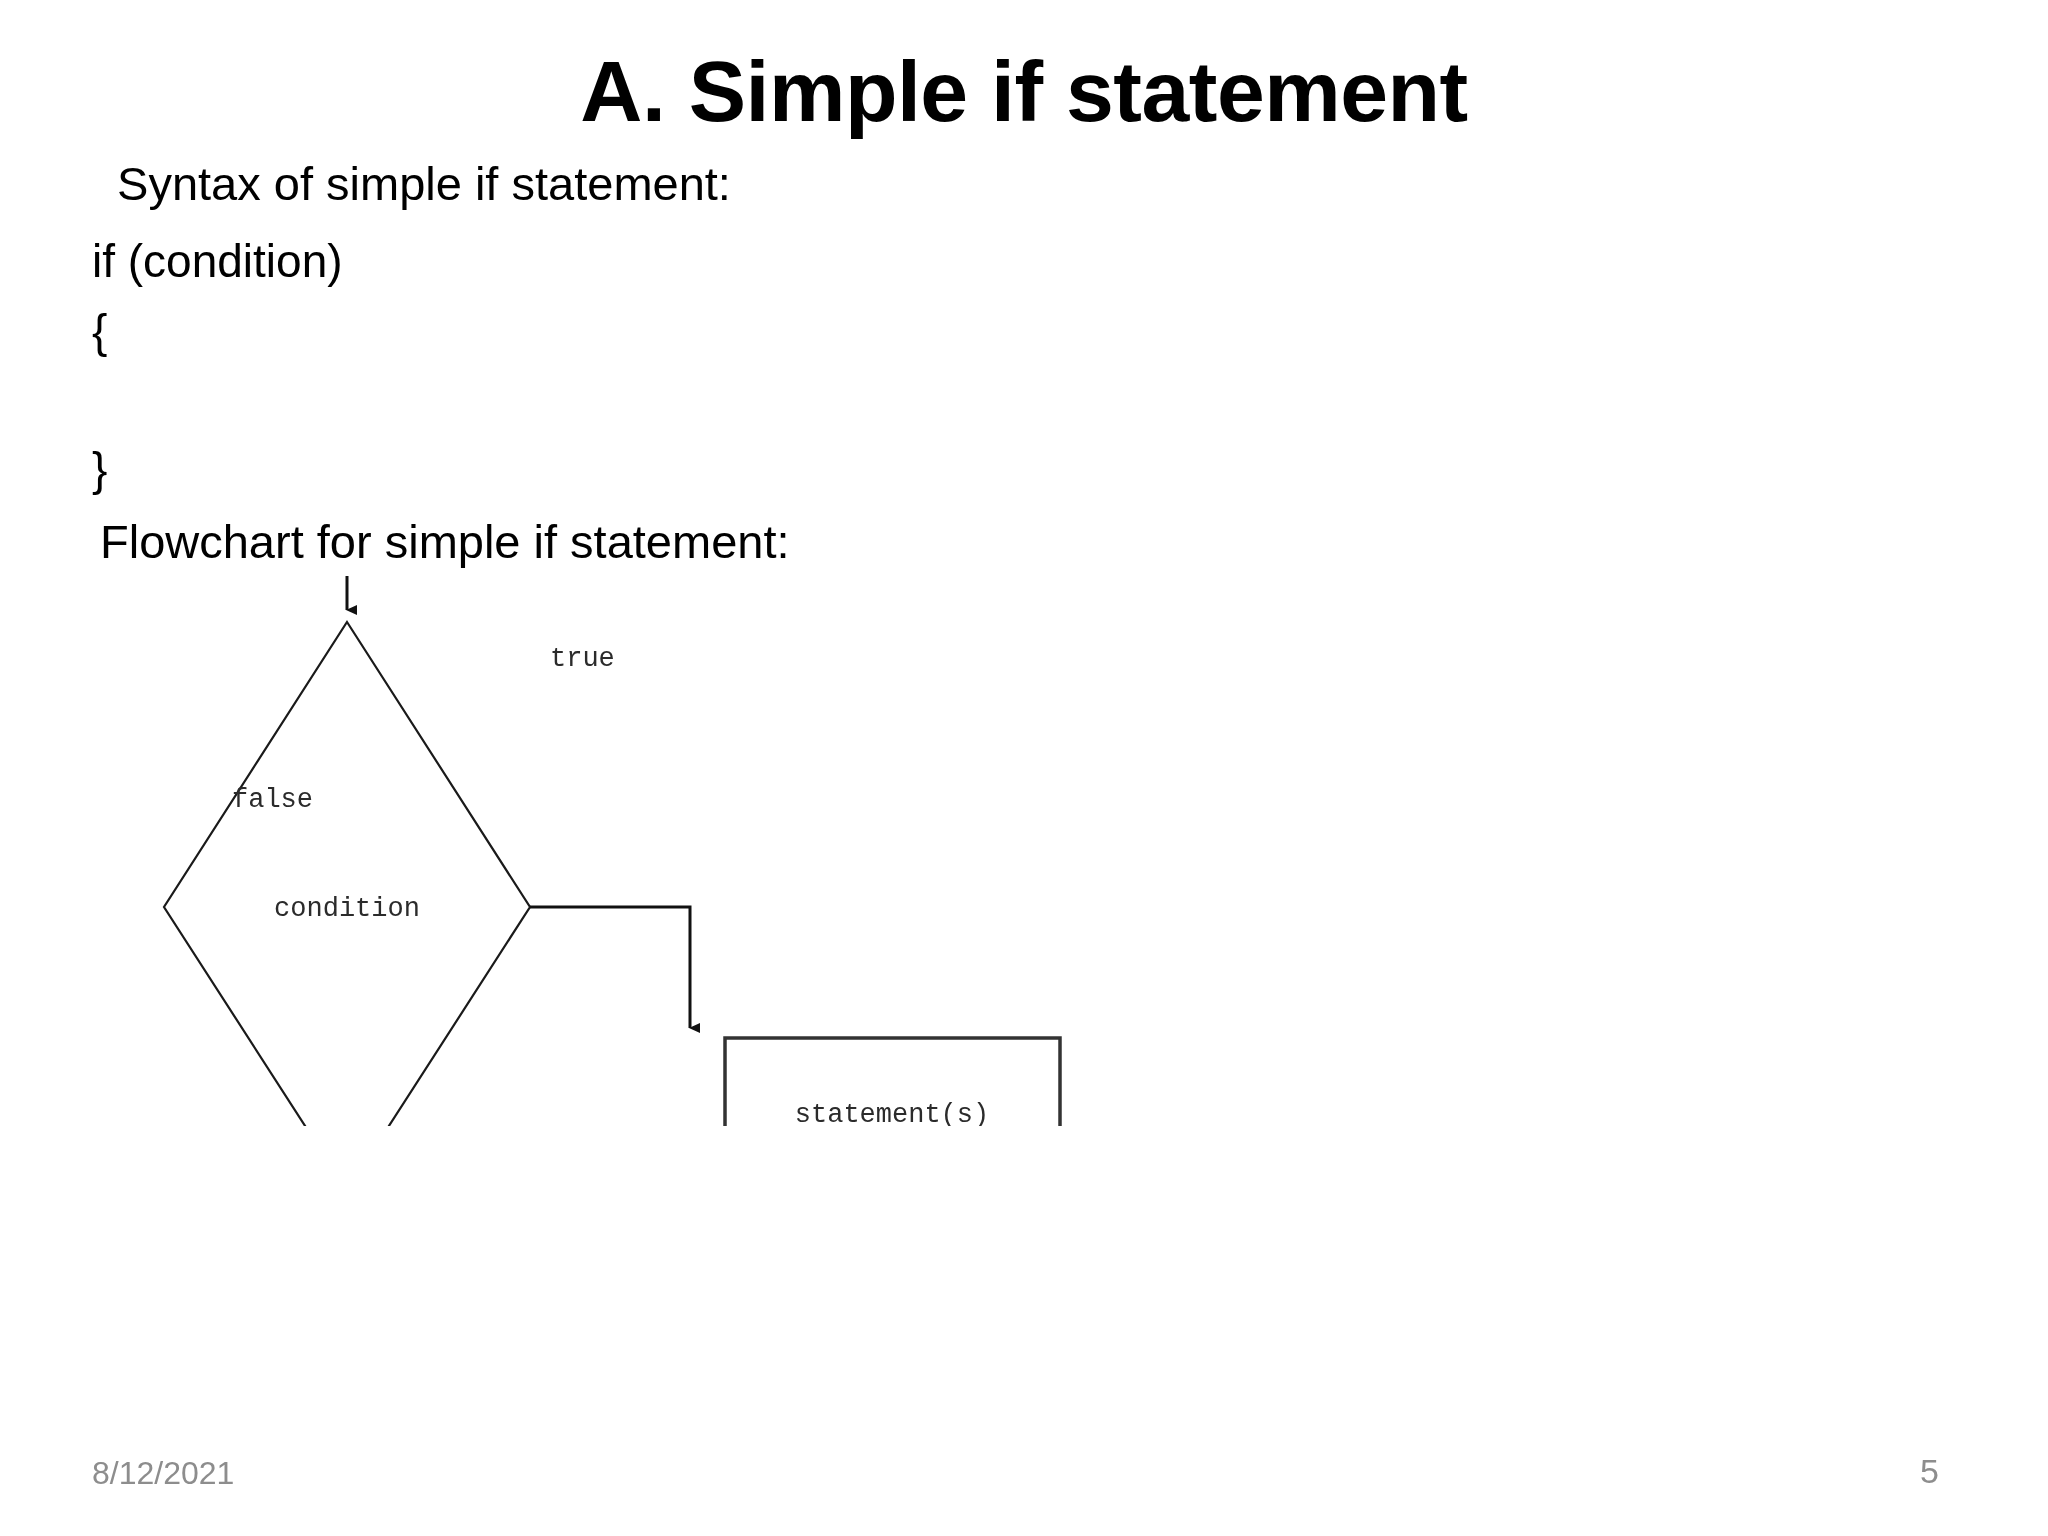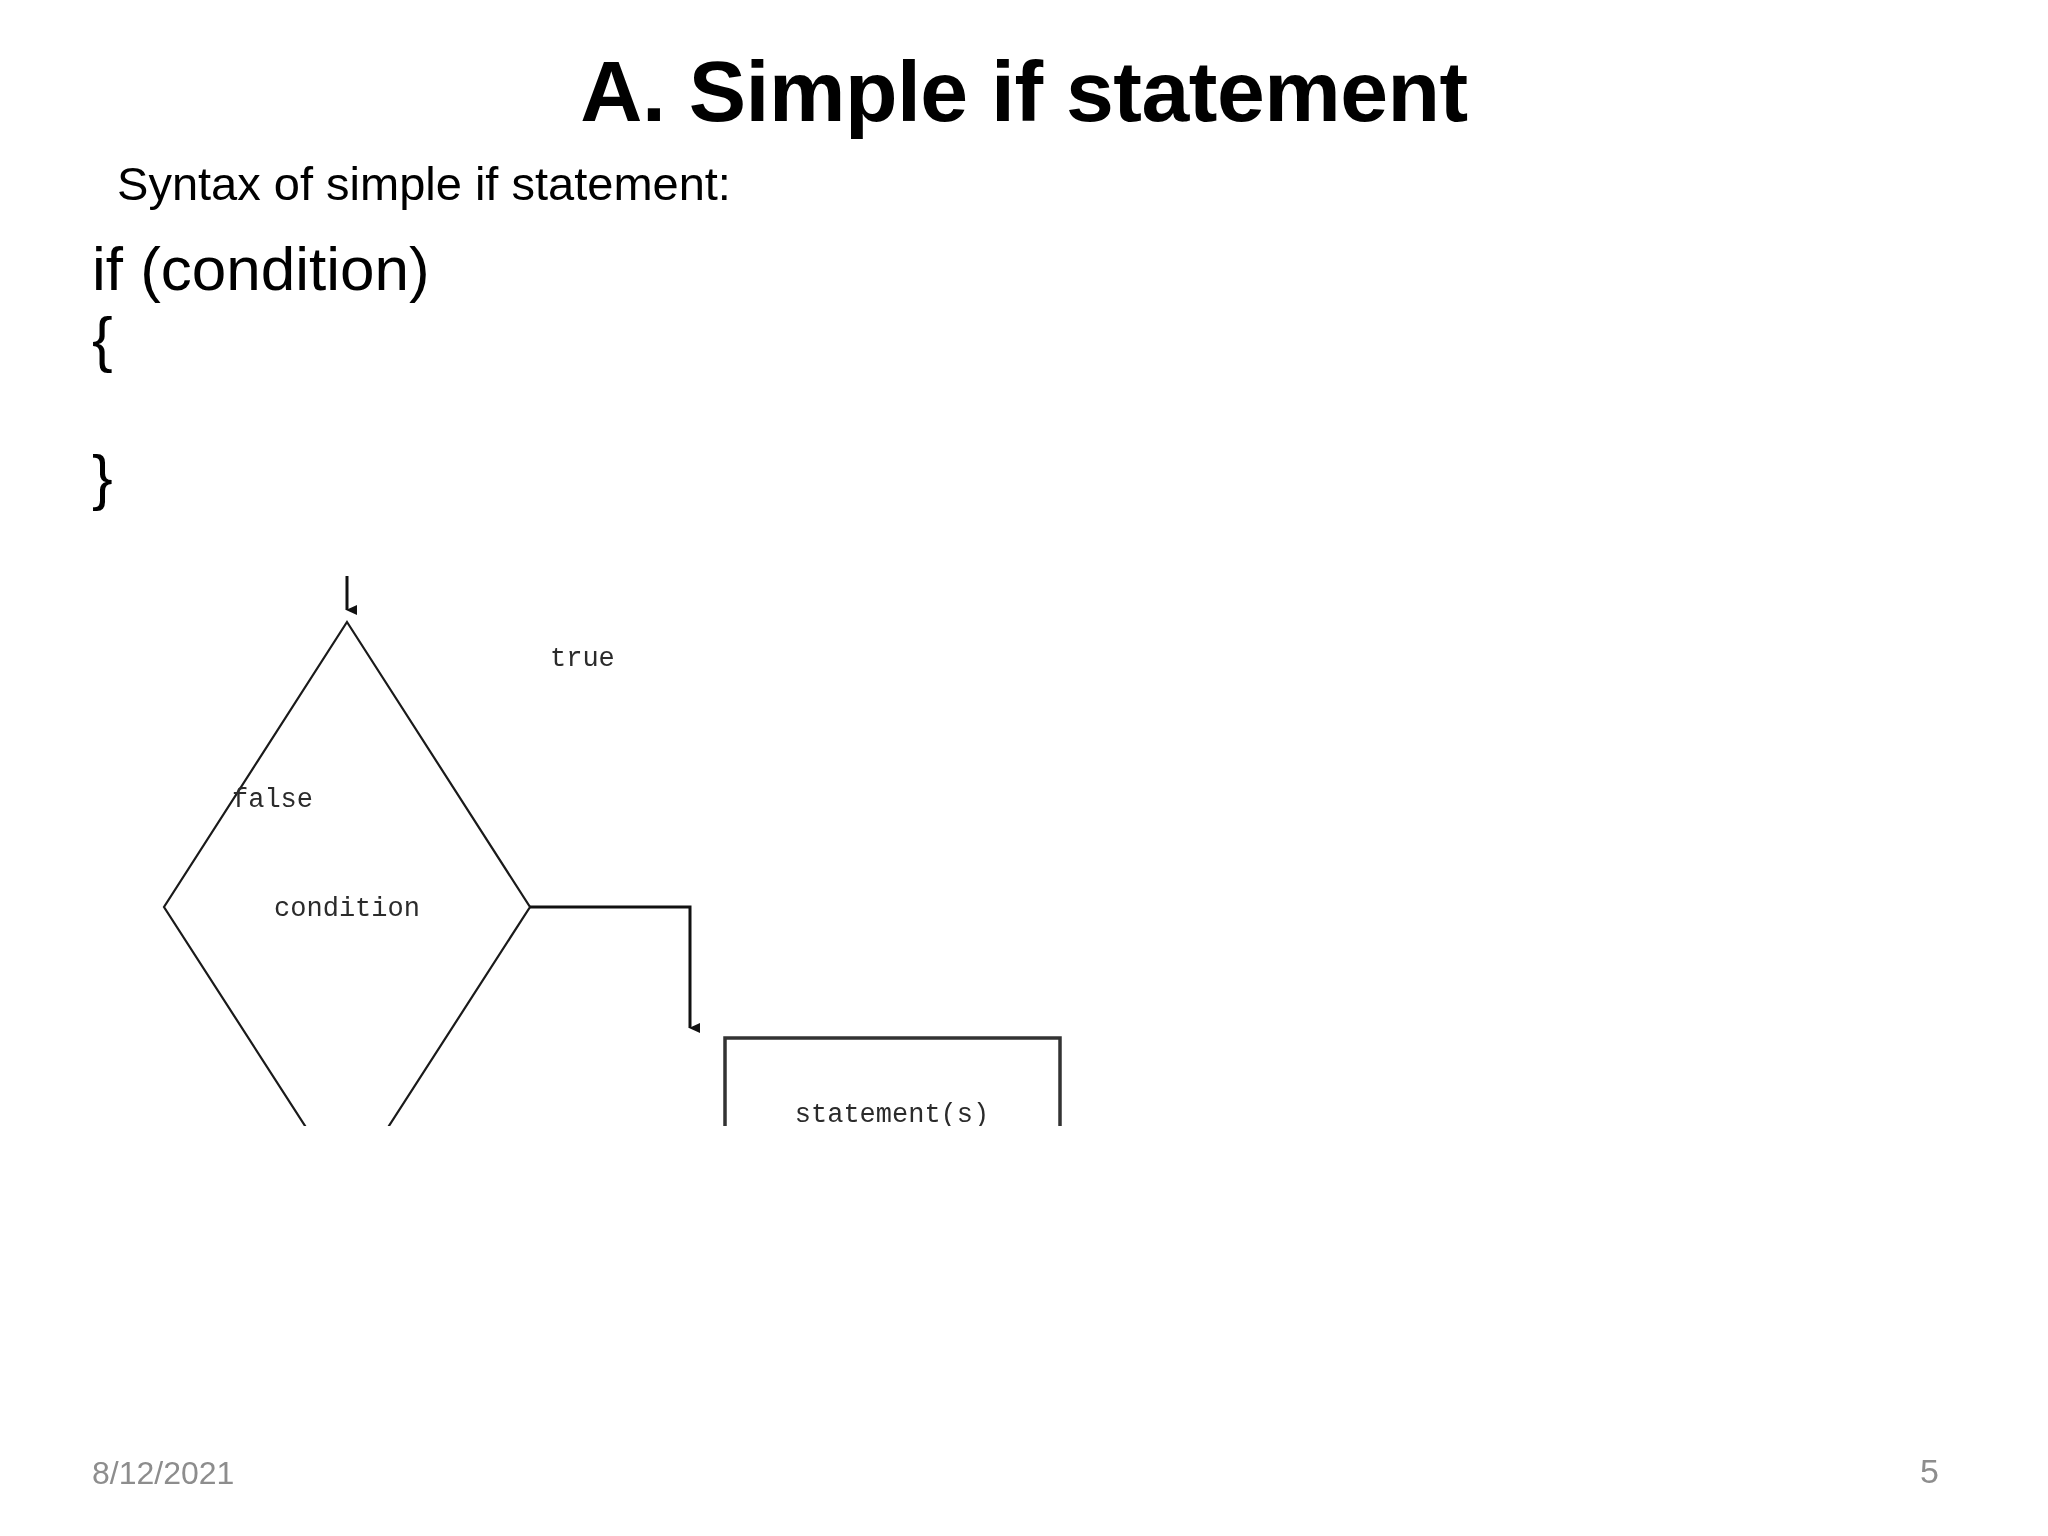--- a/index.html
+++ b/index.html
@@ -30,21 +30,21 @@
     color: #000000;
     letter-spacing: -0.5px;
   }
 
   
   .body-line {
     position: absolute;
     color: #000000;
     font-family: "Liberation Sans", sans-serif;
     font-weight: normal;
-    font-size: 62px;
+    font-size: 46px;
     line-height: 1.0;
     white-space: pre;
   }
   .body-line.bold {
     font-weight: normal;
     font-size: 47px;
   }
 
   #line-syntax-heading { left: 104px; top: 160px; }
   #line-if            { left: 92px;  top: 238px; }
@@ -97,20 +97,21 @@
 
   <div class="body-line bold" id="line-syntax-heading"> Syntax of simple if statement:</div>
 
   <div class="body-line" id="line-if">if (condition)</div>
 
   <div class="body-line" id="line-open-brace">{</div>
 
 
   <div class="body-line" id="line-close-brace">}</div>
 
+  <div class="body-line bold" id="line-flow-heading">Flowchart for simple if statement:</div>
 
   <div id="flowchart">
     <svg width="1100" height="560" viewBox="0 0 1100 560">
       <defs>
         <marker id="arrow-down" markerWidth="14" markerHeight="14" refX="5" refY="10" orient="auto" markerUnits="userSpaceOnUse">
           <path d="M 0 0 L 10 0 L 5 11 Z" fill="#111111"></path>
         </marker>
         <marker id="arrow-left" markerWidth="14" markerHeight="14" refX="1" refY="5" orient="auto" markerUnits="userSpaceOnUse">
           <path d="M 11 0 L 11 10 L 0 5 Z" fill="#111111"></path>
         </marker>

